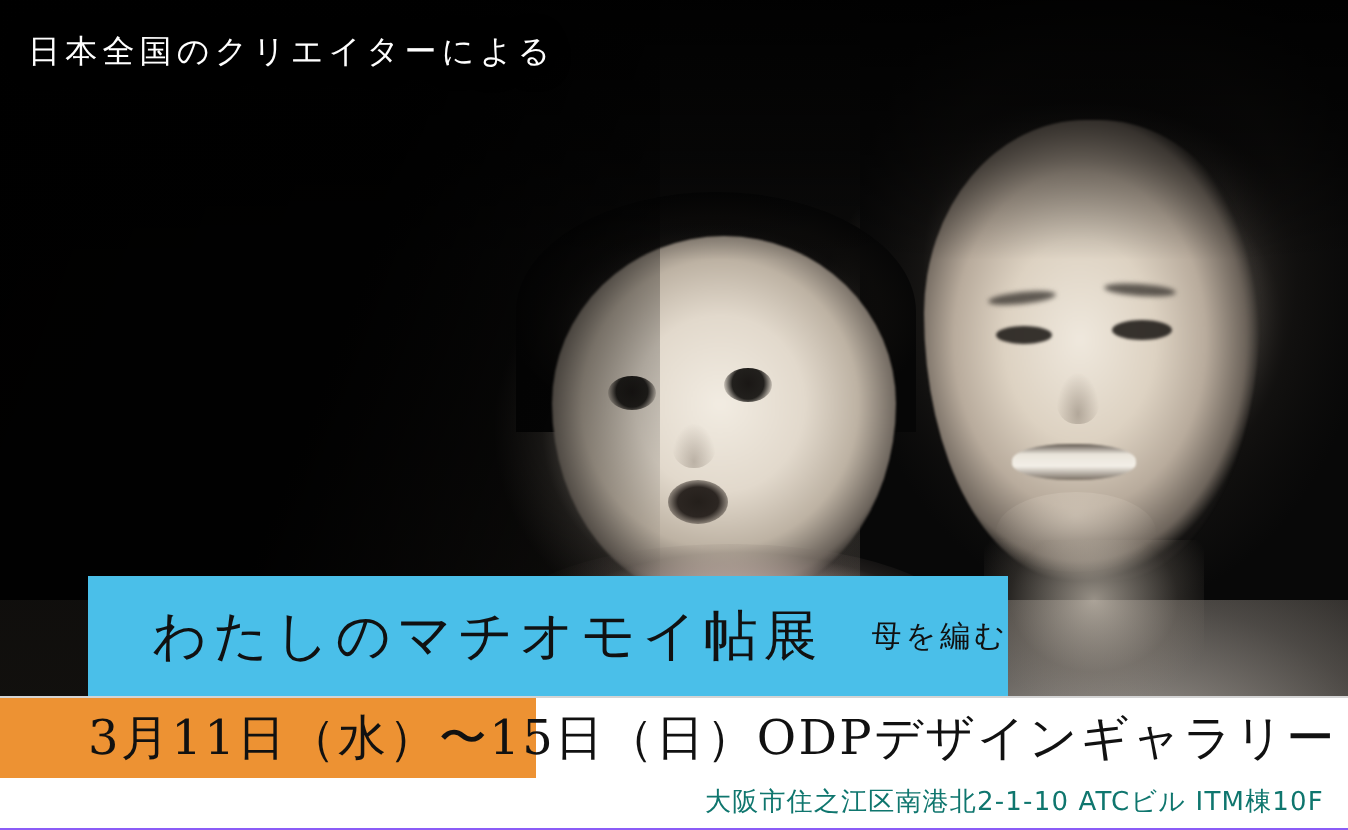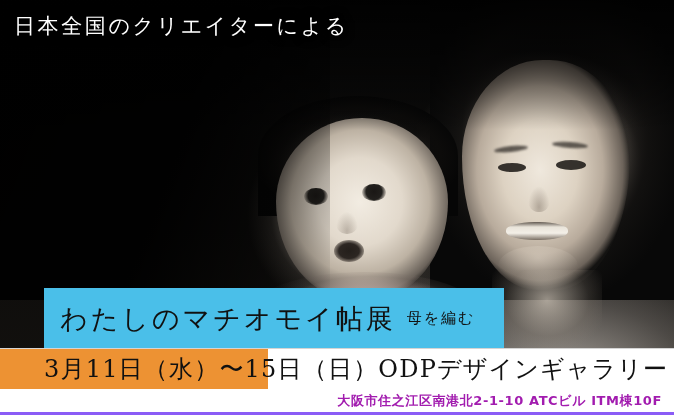--- a/index.html
+++ b/index.html
@@ -95,66 +95,66 @@
     background: linear-gradient(180deg, rgba(0,0,0,0.88) 0%, rgba(0,0,0,0.42) 62%, rgba(0,0,0,0) 100%);
   }
 
   
   .headline {
     position: absolute;
     left: 14px; top: 10px;
     width: 470px;
     color: #ffffff;
     font-family: "DejaVu Sans", "Liberation Sans", sans-serif;
-    font-size: 21px;
+    font-size: 16px;
     font-weight: 400;
     line-height: 32px;
     letter-spacing: 2.6px;
     white-space: nowrap;
     text-shadow: 0 0 5px rgba(0,0,0,0.95), 0 0 12px rgba(0,0,0,0.8);
   }
   .headline div { height: 32px; }
 
   
   .title-banner {
     position: absolute;
     left: 44px; top: 288px;
     width: 460px; height: 60px;
     background: #4ABFE9;
     display: flex;
     align-items: center;
-    padding-left: 16px;
+    padding-left: 32px;
     box-sizing: border-box;
   }
   .title-main {
     font-family: "DejaVu Serif", "Liberation Serif", serif;
     font-size: 27px;
     color: #111111;
     letter-spacing: 3px;
     line-height: 1;
     white-space: nowrap;
   }
   .title-sub {
     font-family: "DejaVu Serif", "Liberation Serif", serif;
     font-size: 15px;
     color: #111111;
     letter-spacing: 2px;
-    margin-left: 11px;
+    margin-left: 24px;
     line-height: 1;
     white-space: nowrap;
   }
 
   
   .info-strip {
     position: absolute;
     left: 0; top: 348px;
     width: 674px; height: 67px;
     background: #ffffff;
     border-top: 1px solid #d4d4d4;
-    border-bottom: 3px solid #8b5cf6;
+    border-bottom: 1px solid #8b5cf6;
     box-sizing: border-box;
   }
   .orange-block {
     position: absolute;
     left: 0; top: 0;
     width: 268px; height: 40px;
     background: #ED9233;
   }
   .info-line {
     position: absolute;
@@ -171,24 +171,23 @@
   .info-address {
     position: absolute;
     left: 0; top: 40px;
     width: 662px;
     height: 24px;
     display: flex;
     align-items: center;
     justify-content: flex-end;
     font-family: "DejaVu Sans", "Liberation Sans", sans-serif;
     font-size: 13px;
-    color: #a21caf;
+    color: #0f766e;
     letter-spacing: 0.6px;
     white-space: nowrap;
-    font-weight: bold;
   }
 </style>
 </head>
 <body>
 
 <div class="poster">
 
   <div class="photo-layer">
     <div class="photo-base"></div>
 

